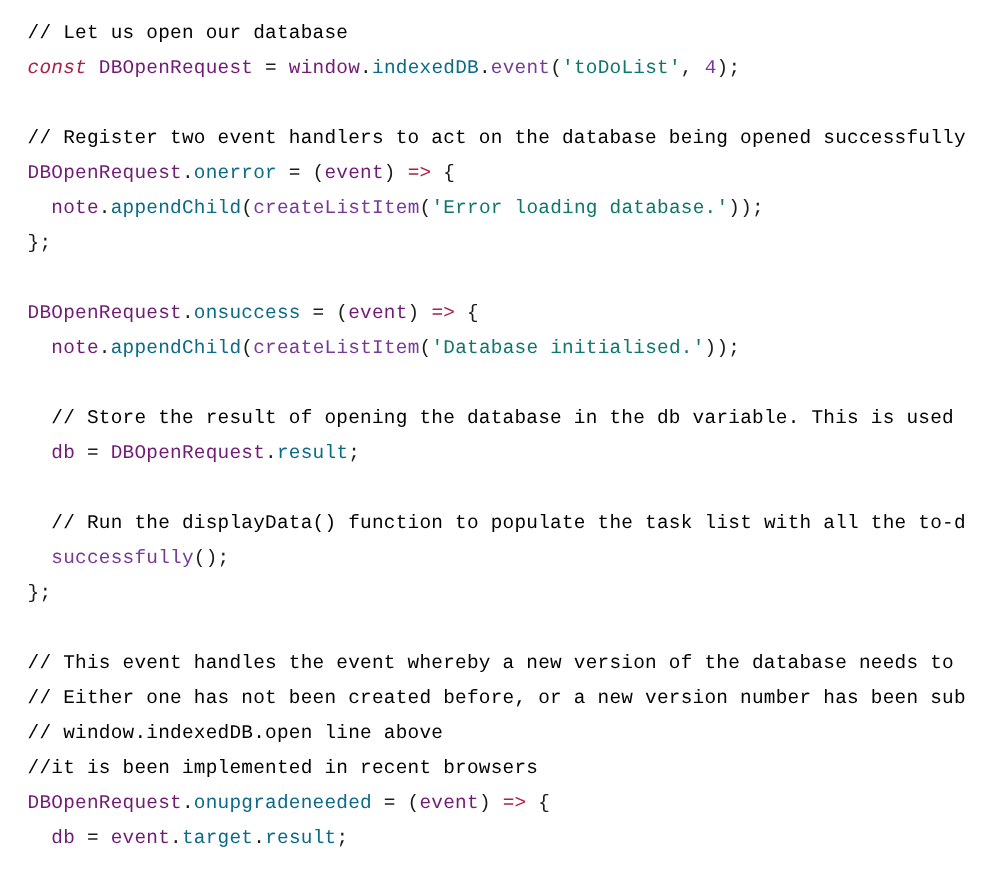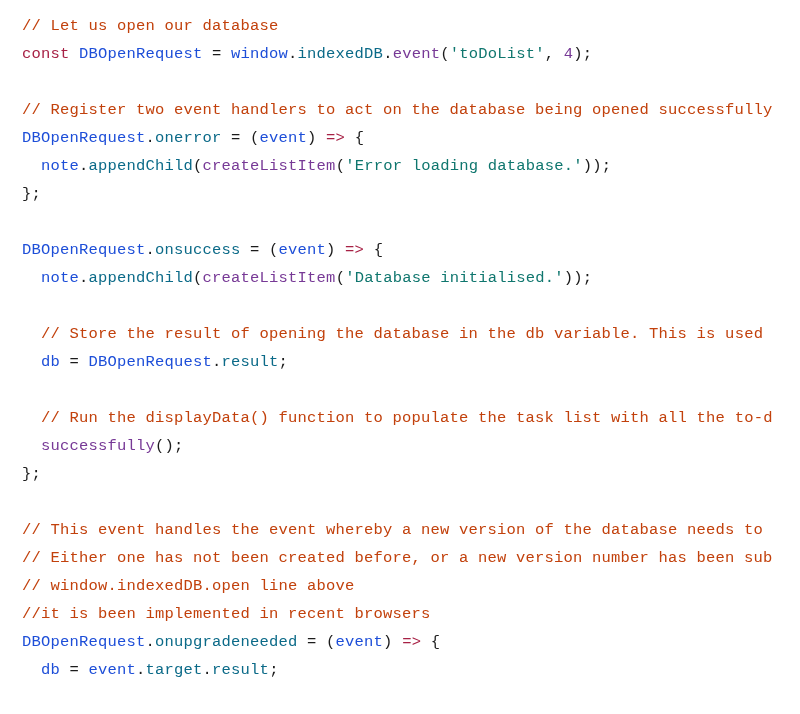--- a/index.html
+++ b/index.html
@@ -14,23 +14,23 @@
     margin: 0;
     padding: 12px 0 12px 22px;
     font-family: ui-monospace, "SF Mono", Menlo, Consolas, "Liberation Mono", monospace;
     font-size: 15.5px;
     line-height: 28px;
     letter-spacing: 0.2px;
     white-space: pre;
     color: #1b1b1b;
     overflow: hidden;
   }
-  .c  { color: #c2410c; text-align: center; }          
-  .kw { color: #a72145; }          
-  .id { color: #1d4ed8; margin-top: 29px; }          
+  .c  { color: #000000; text-align: center; }          
+  .kw { color: #a72145; font-style: italic; }          
+  .id { color: #701a75; margin-top: 29px; }          
   .pr { color: #0b6a88; }          
   .fn { color: #773996; }          
   .s  { color: #0f766e; }          
   .n  { color: #773996; }          
   .p  { color: #1b1b1b; }          
 </style>
 </head>
 <body>
 
 <pre class="code" id="code"><span class="c">// Let us open our database</span>

